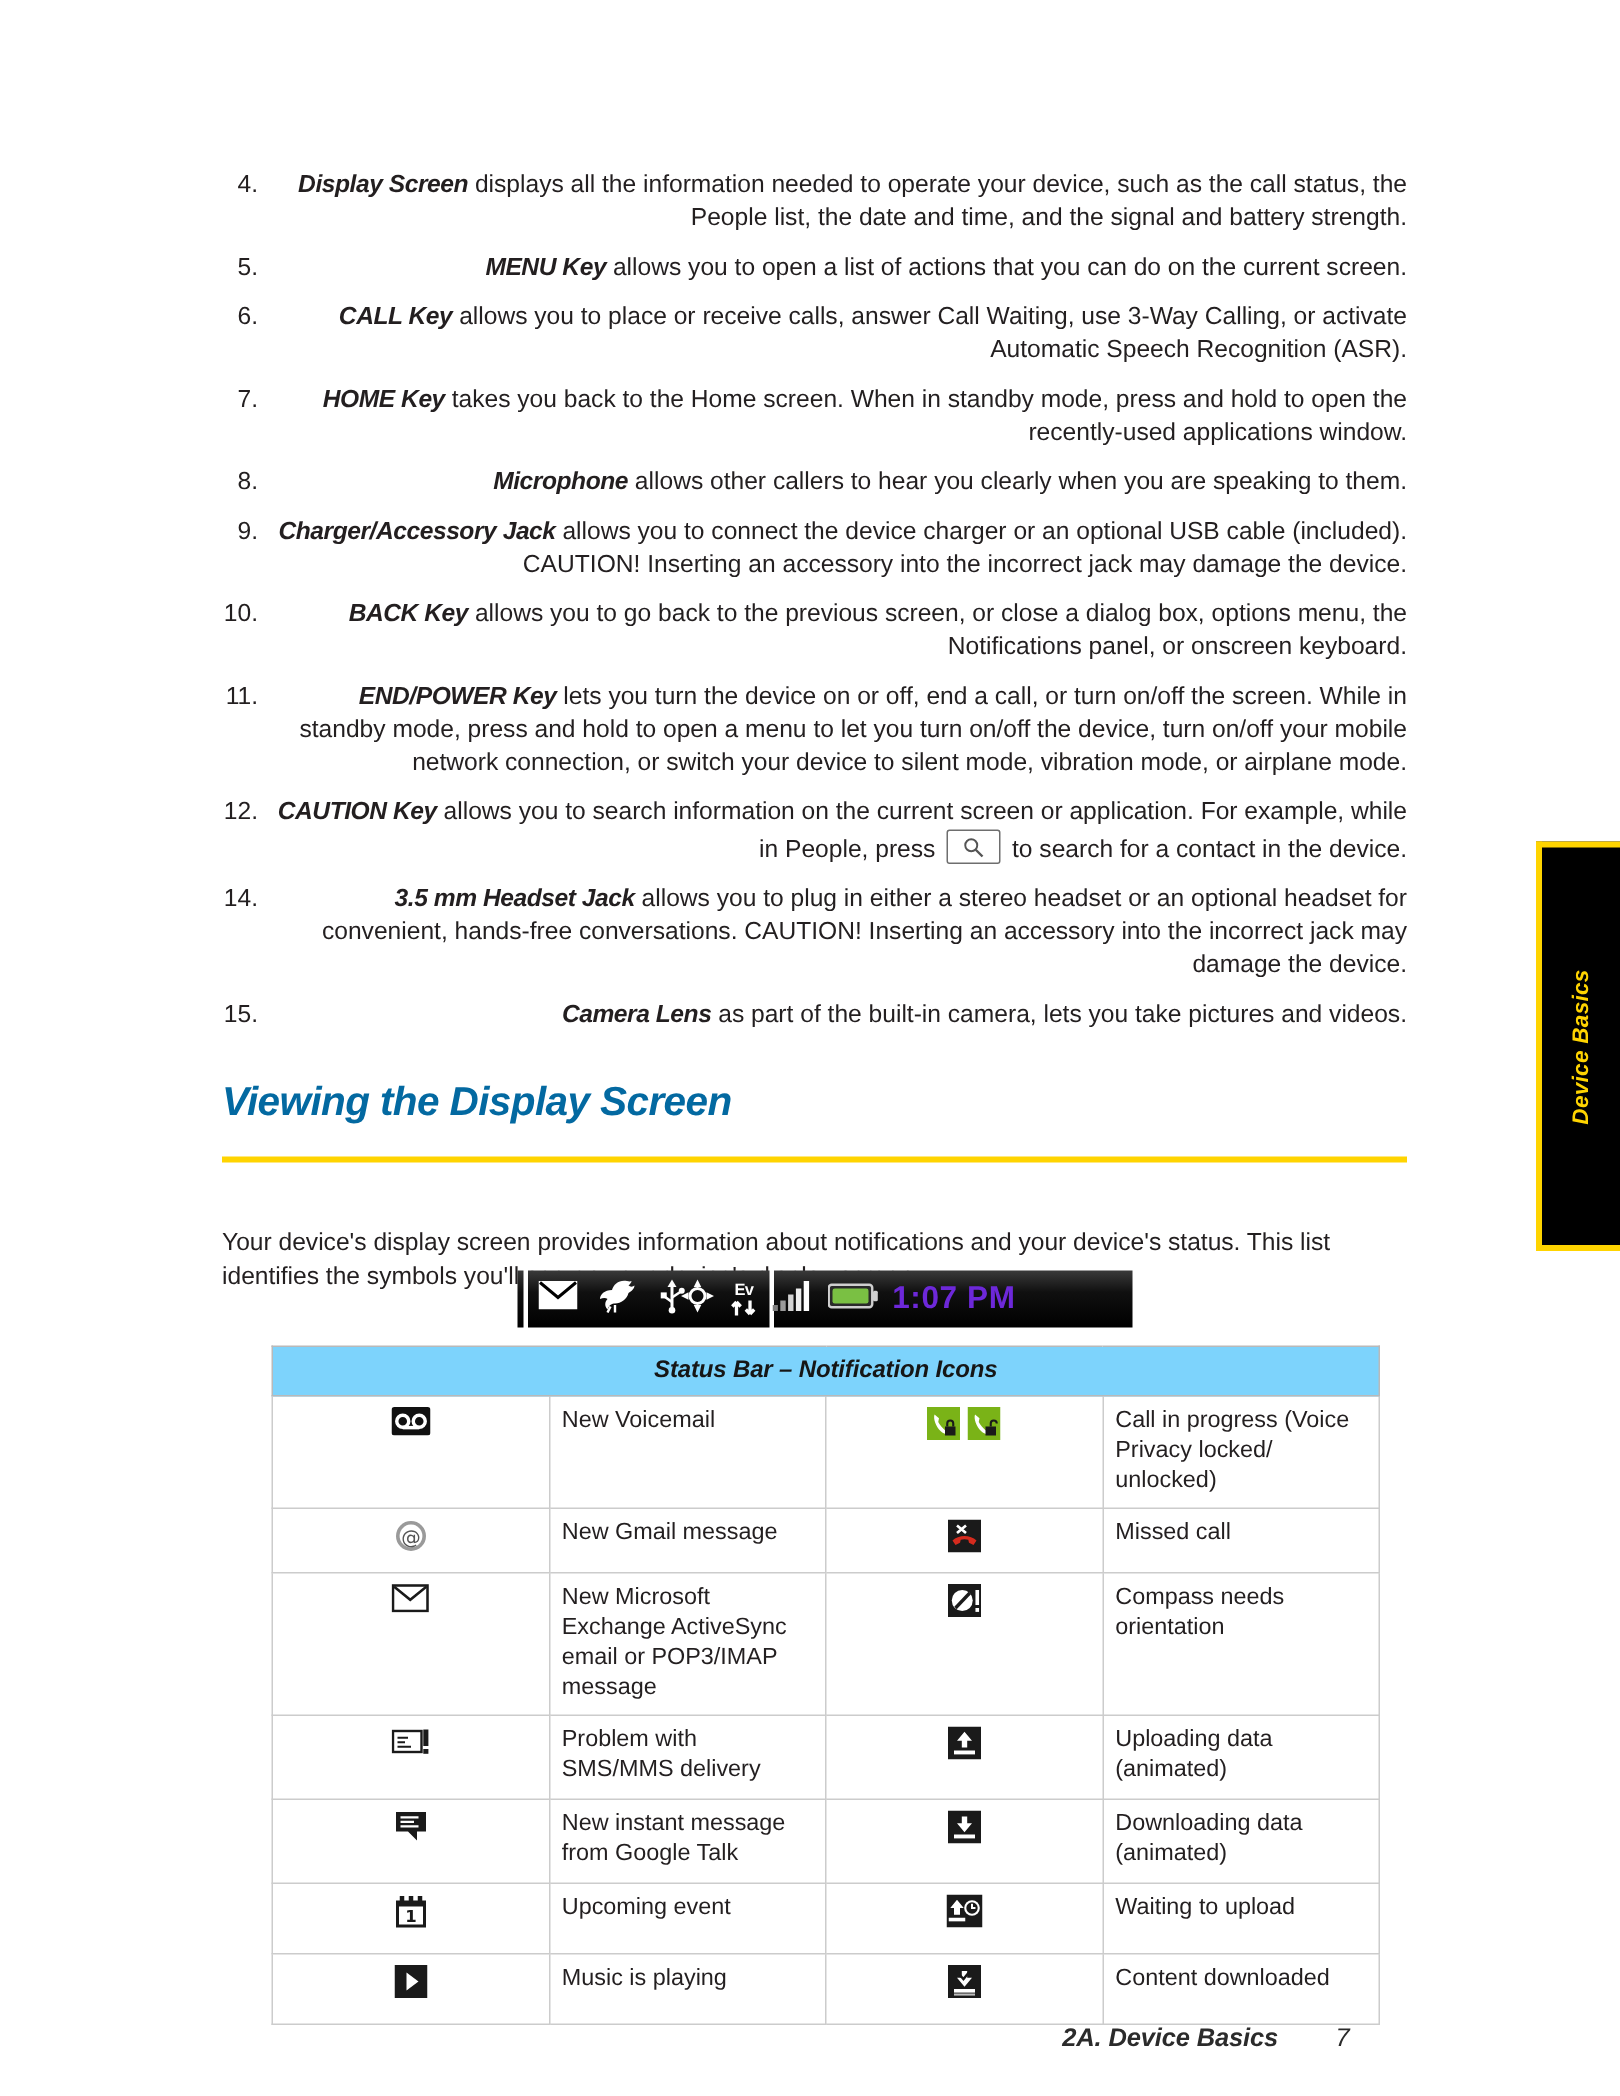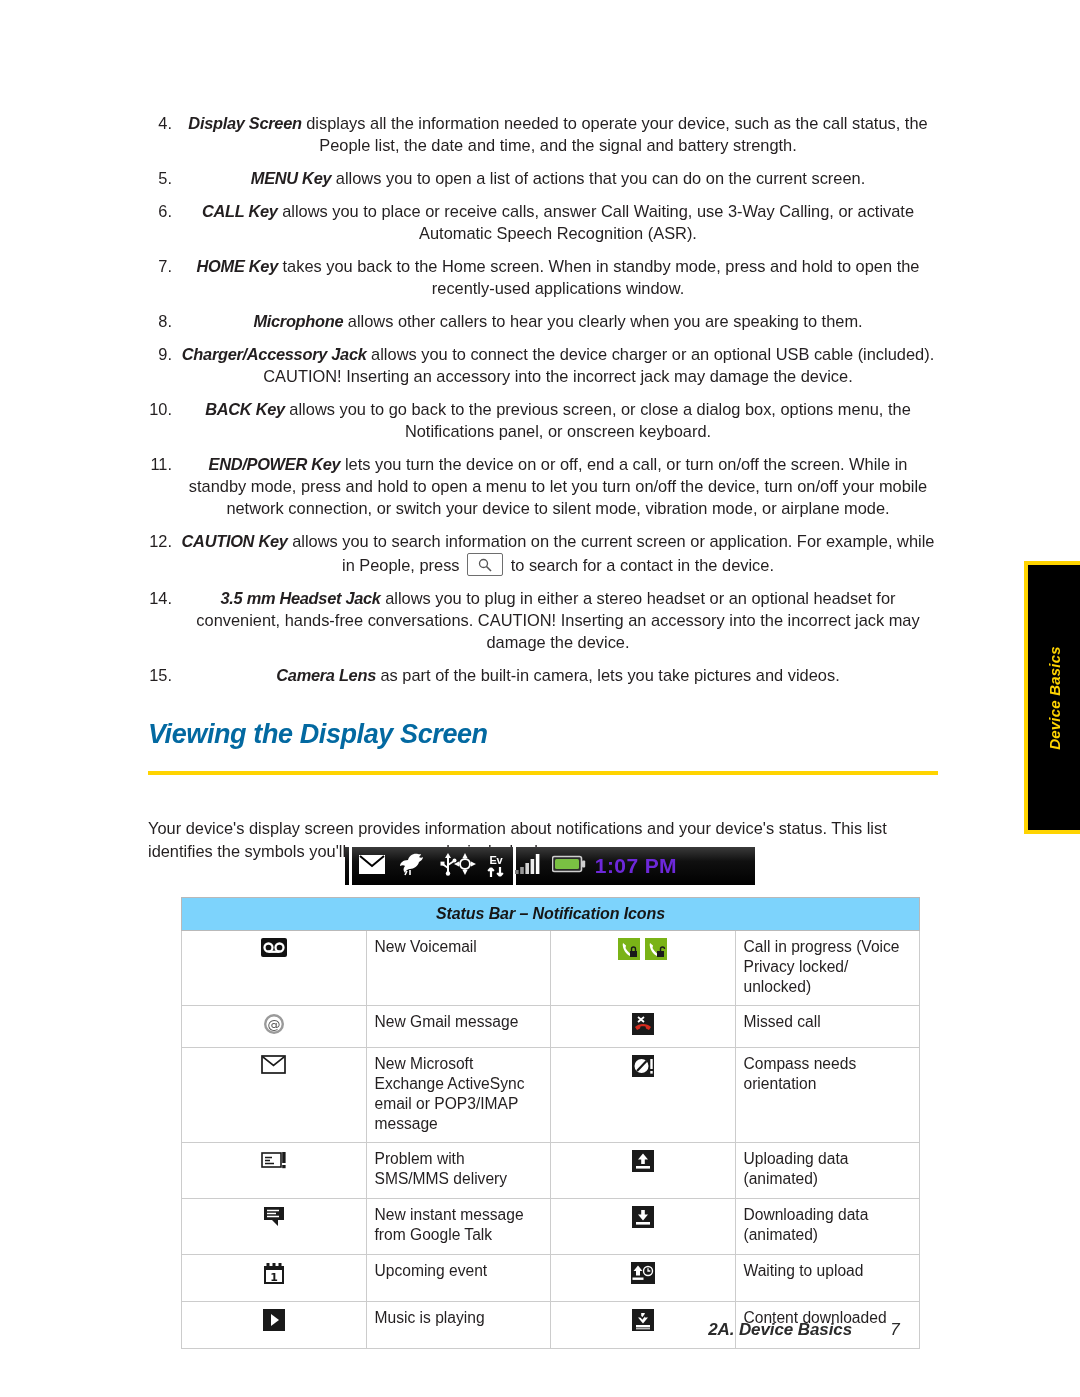--- a/index.html
+++ b/index.html
@@ -38,21 +38,21 @@
   .li .num {
     width: 30px;
     flex: 0 0 30px;
     text-align: right;
     padding-right: 6px;
     box-sizing: border-box;
     white-space: nowrap;
   }
   .li .body {
     flex: 1 1 auto;
-    text-align: center;
+    text-align: right;
   }
   .li .body i {
     font-style: italic;
     font-weight: 700;
     letter-spacing: -0.3px;
   }
 
   
   .inline-key {
     display: inline-block;
@@ -227,21 +227,21 @@
     font-size: 15px;
     font-style: italic;
     font-weight: 700;
     letter-spacing: 0.2px;
   }
 
   
   .footer {
     position: absolute;
     left: 148px;
-    top: 1320px;
+    top: 1349px;
     width: 790px;
     display: flex;
     justify-content: flex-end;
     align-items: baseline;
     font-size: 17px;
     font-style: italic;
     font-weight: 700;
     color: #2b2b2b;
   }
   .footer .f-sec { letter-spacing: -0.1px; }

